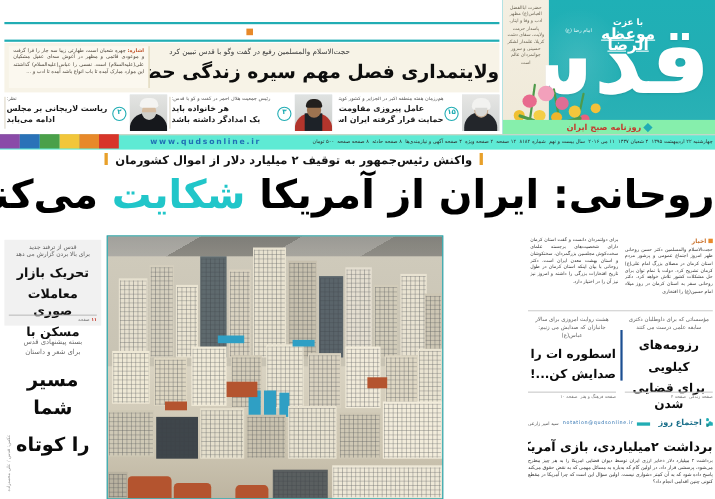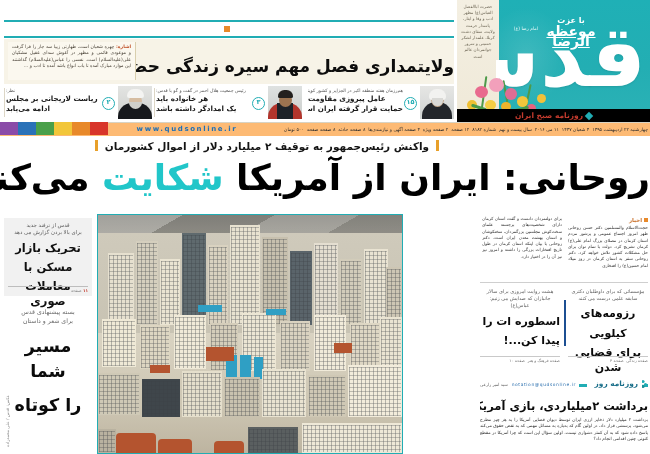--- a/index.html
+++ b/index.html
@@ -114,21 +114,21 @@
   .leafstem {
     position: absolute;
     background: #4e9a4a;
     border-radius: 2px;
   }
   .mast-footer {
     position: absolute;
     bottom: 0; right: 0;
     width: 193px;
     height: 13px;
-    background: #000000;
+    background: #86efac;
     color: #c43b2e;
     font-size: 7.5px;
     font-weight: bold;
     line-height: 13px;
     text-align: center;
     letter-spacing: 0.5px;
   }
   .mast-footer .diamond {
     display: inline-block;
     width: 6px; height: 6px;
@@ -290,21 +290,21 @@
     overflow: hidden;
   }
 
   
   .info-bar {
     position: absolute;
     top: 122px;
     left: 0;
     width: 650px;
     height: 13px;
-    background: #fdba74;
+    background: #5eead4;
     border-top: 1px solid #d8d3c4;
   }
   .info-meta {
     position: absolute;
     top: 1px; right: 2px;
     width: 420px;
     color: #2a2a2a;
     font-size: 4.6px;
     line-height: 11px;
     white-space: nowrap;
@@ -677,20 +677,21 @@
 
   <div class="top-zone">
 
     <div class="rule-teal" style="top:20px;"></div>
     <div class="greet-line">
       <span class="greet-bullet"></span>
     </div>
     <div class="rule-teal" style="top:36px;"></div>
 
     <div class="second-band">
+      <div class="second-kicker">حجت‌الاسلام والمسلمین رفیع در گفت وگو با قدس تبیین کرد</div>
       <div class="second-head">
         <span>ولایتمداری فصل مهم سیره زندگی حضرت عباس</span><span class="suffix">(علیه‌السلام)</span>
       </div>
       <div class="sidebox">
         <b>اشاره:</b>
         <span>چهره شعبان است، طهارتی زیبا سه جار را فرا گرفت و موعودی قائمی و مظهر در آغوش سه‌ای عقیل مشکیان علی(علیه‌السلام) است. نفسی را عباس(علیه‌السلام) گذاشتند این موارد مبارک آمده تا باب انواع باشد آمده تا ادب و ...</span>
       </div>
     </div>
 
     <div class="teaser-strip">
@@ -805,22 +806,22 @@
     <span>روحانی: ایران از آمریکا </span><span class="hl">شکایت</span><span> می‌کند</span>
   </div>
 
   <div class="body-zone">
 
     <div class="col-left">
       <div class="lbox1">
         <div class="k">قدس از ترفند جدید</div>
         <div class="k">برای بالا بردن گزارش می دهد</div>
         <div class="h">تحریک بازار</div>
+        <div class="h">معاملات صوری</div>
         <div class="h">مسکن با</div>
-        <div class="h">معاملات صوری</div>
         <div class="foot">
           <span class="pg">۱۱</span>
           <span>صفحه</span>
         </div>
       </div>
 
       <div class="lbox2">
         <div class="k">بسته پیشنهادی قدس</div>
         <div class="k">برای شعر و داستان</div>
         <div class="h">مسیر شما</div>
@@ -901,34 +902,34 @@
         <div class="k">مؤسساتی که برای داوطلبان دکتری سابقه علمی درست می کنند</div>
         <div class="h">رزومه‌های</div>
         <div class="h">کیلویی</div>
         <div class="h">برای قضایی شدن</div>
         <div class="foot">صفحه زندگی ‌ صفحه ۴</div>
       </div>
 
       <div class="promo p-left">
         <div class="k">هشت روایت امروزی برای سالار جانبازان که صدایش می زنیم: عباس(ع)</div>
         <div class="h">اسطوره ات را</div>
-        <div class="h">پیدا کن...!</div>
+        <div class="h">صدایش کن...!</div>
         <div class="foot">صفحه فرهنگ و هنر ‌ صفحه ۱۰</div>
       </div>
 
       <div class="note-head">
         <div class="bar"></div>
         <svg class="flower" viewBox="0 0 20 20">
           <circle cx="10" cy="5" r="3.2" fill="#21adb4"></circle>
           <circle cx="5" cy="11" r="3.2" fill="#21adb4"></circle>
           <circle cx="15" cy="11" r="3.2" fill="#21adb4"></circle>
           <circle cx="10" cy="15" r="3.2" fill="#1a8f96"></circle>
           <circle cx="10" cy="10" r="2.2" fill="#ffffff"></circle>
         </svg>
-        <div class="title">روزنامه روز</div>
+        <div class="title">اجتماع روز</div>
         <div class="email">annotation@qudsonline.ir</div>
         <div class="author">سید امیر زارعی</div>
       </div>
 
       <div class="note-title">برداشت ۲میلیاردی، بازی آمریکا با برجام</div>
       <div class="note-body">برداشت ۲ میلیارد دلار ذخایر ارزی ایران توسط دیوان قضایی آمریکا را به هر چیز مطرح می‌شود، پرسشی قرار داد، در اولین گام که به‌باره به مسائل مهمی که به نقض حقوق می‌کند پاسخ داده شود که به آن کمتر دشواری نیست. اولین سؤال این است که چرا آمریکا در مقطع کنونی چنین اقدامی انجام داد؟</div>
     </div>
   </div>
 </div>
 

